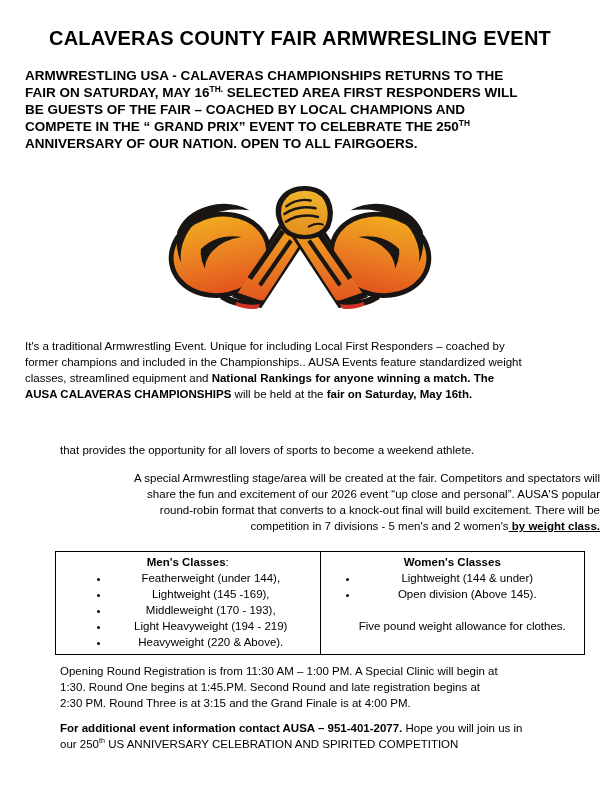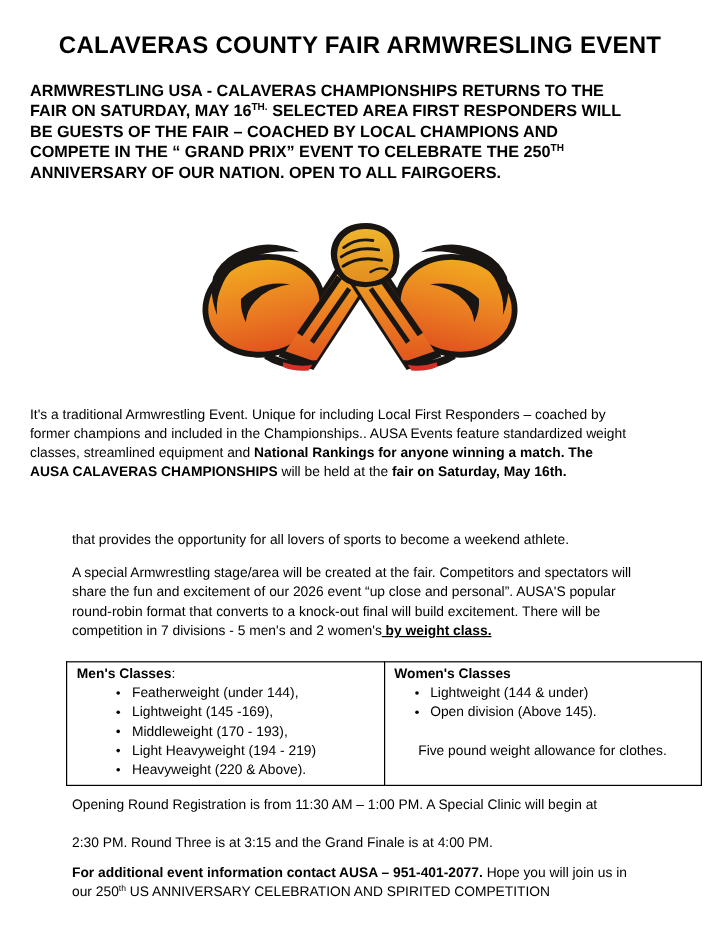--- a/index.html
+++ b/index.html
@@ -18,29 +18,29 @@
     margin:17px 0 0 25px;font-size:13.5px;line-height:17px;font-weight:bold;
     white-space:nowrap;
   }
   .hero{display:block;margin:30px auto 0 auto;width:280px;height:136px;}
   .body-p{
     margin:0 0 0 25px;font-size:11.5px;line-height:16px;white-space:nowrap;
   }
   .indent{margin-left:60px;}
   #p1{margin-top:20px;}
   #p2{margin-top:8px;}
-  #p3{margin-top:12px;}
+  #p3{margin-top:12px;text-align:right;}
   #schedule{margin-top:8px;}
   #contact{margin-top:9px;}
   sup{font-size:.62em;line-height:0;vertical-align:super;}
   .b{font-weight:bold;}
   .u{text-decoration:underline;}
   table.classes{
     margin:17px 0 0 55px;width:530px;border-collapse:collapse;
-    font-size:11.5px;line-height:16px;table-layout:fixed;
+    font-size:11.5px;line-height:16px;table-layout:fixed;text-align:center;
   }
   table.classes td{
     border:1.5px solid #000;vertical-align:top;padding:2px 8px 4px 8px;width:50%;
   }
   .cell-head{font-weight:bold;}
   .cell-head .suffix{font-weight:normal;}
   ul.wc{margin:0;padding-left:46px;list-style:disc;}
   ul.wc-w{padding-left:30px;}
   .blank-line{height:16px;}
   .note{margin-left:20px;}
@@ -128,17 +128,17 @@
               <li>Lightweight (144 &amp; under)</li>
               <li>Open division (Above 145).</li>
             </ul>
           <div class="blank-line"></div>
           <div class="note">Five pound weight allowance for clothes.</div>
         </td>
       </tr>
     </tbody>
   </table>
 
-  <p class="body-p indent" id="schedule"><span>Opening Round Registration is from 11:30 AM – 1:00 PM.  A Special Clinic will begin at</span><br><br><span>2:30 PM. Round Three is at 3:15 and the Grand Finale is at 4:00 PM.</span></p>
+  <p class="body-p indent" id="schedule"><span>Opening Round Registration is from 11:30 AM – 1:00 PM.  A Special Clinic will begin at</span><br><span>1:30. Round One begins at 1:45.PM.  Second Round and late registration begins at</span><br><span>2:30 PM. Round Three is at 3:15 and the Grand Finale is at 4:00 PM.</span></p>
 
   <p class="body-p indent" id="contact"><span class="b">For additional event information contact AUSA – 951-401-2077.</span><span> Hope you will join us in</span><br><span>our 250</span><sup>th</sup><span> US ANNIVERSARY CELEBRATION AND SPIRITED COMPETITION</span></p>
 
 </div>
 
 </body></html>

